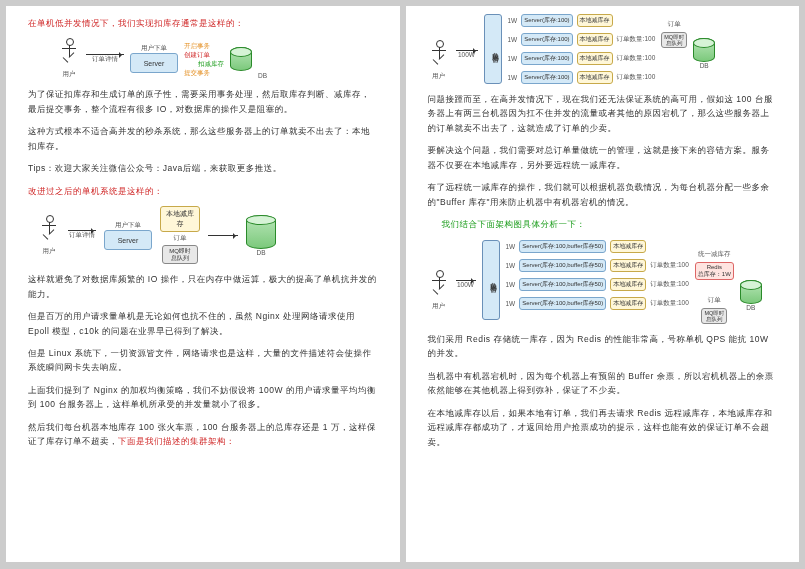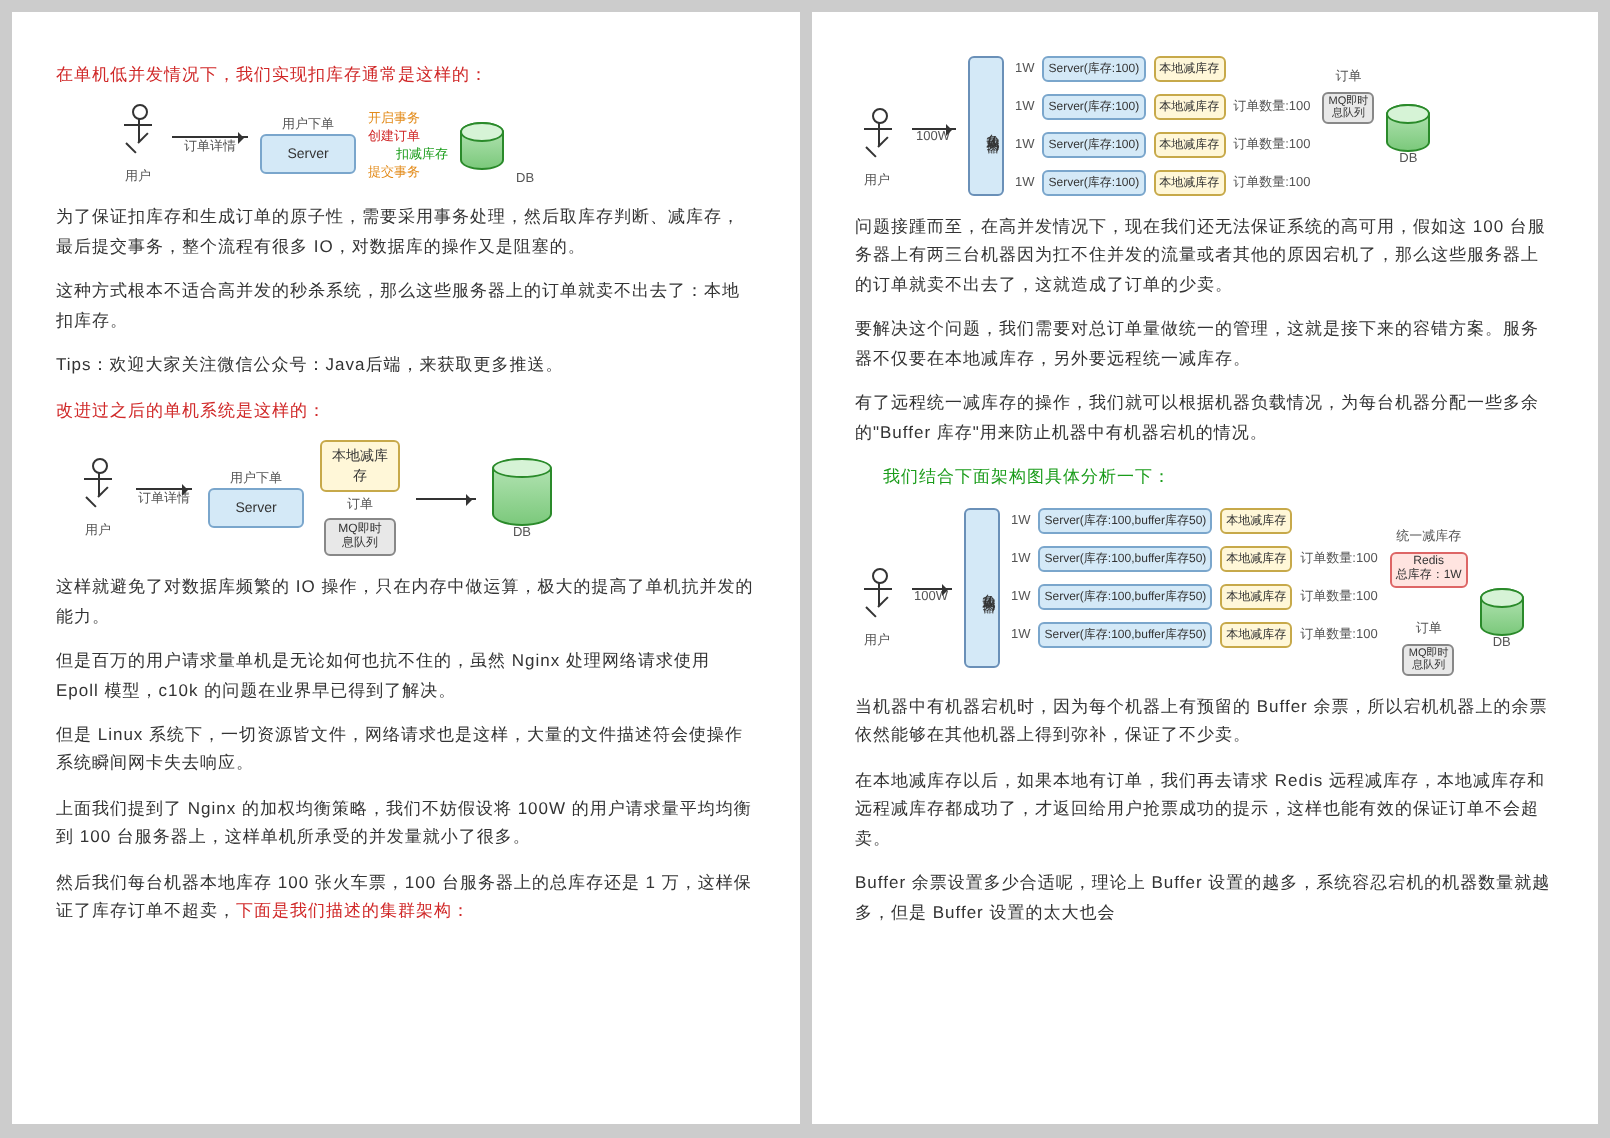--- a/index.html
+++ b/index.html
@@ -10,21 +10,21 @@
     color: #333;
     display: flex;
     justify-content: center;
     padding: 6px;
     gap: 6px;
   }
   .page {
     background: #fff;
     width: 394px;
     height: 556px;
-    padding: 16px 22px;
+    padding: 2px 22px;
     overflow: hidden;
     position: relative;
   }
   .para { margin: 8px 0; line-height: 1.7; letter-spacing: 0.5px; font-size: 8.5px; }
   .red { color: #d02828; }
   .green { color: #1a9c1a; margin-left: 14px; }
   .blue { color: #2b70d0; }
   .orange { color: #e38b1a; }
   .diagram { margin: 6px 0; }
 
@@ -263,16 +263,16 @@
       <div class="box queue" style="font-size:5.5px;line-height:1.1;">
         <span>MQ即时</span><br><span>息队列</span>
       </div>
     </div>
     <div style="text-align:center;margin-top:40px;">
       <div class="db-cyl"></div>
       <div class="tiny">DB</div>
     </div>
   </div>
 
+  <p class="para">我们采用 Redis 存储统一库存，因为 Redis 的性能非常高，号称单机 QPS 能抗 10W 的并发。</p>
   <p class="para">当机器中有机器宕机时，因为每个机器上有预留的 Buffer 余票，所以宕机机器上的余票依然能够在其他机器上得到弥补，保证了不少卖。</p>
   <p class="para">在本地减库存以后，如果本地有订单，我们再去请求 Redis 远程减库存，本地减库存和远程减库存都成功了，才返回给用户抢票成功的提示，这样也能有效的保证订单不会超卖。</p>
-  <p class="para">Buffer 余票设置多少合适呢，理论上 Buffer 设置的越多，系统容忍宕机的机器数量就越多，但是 Buffer 设置的太大也会</p>
 </div>
 
 </body></html>

